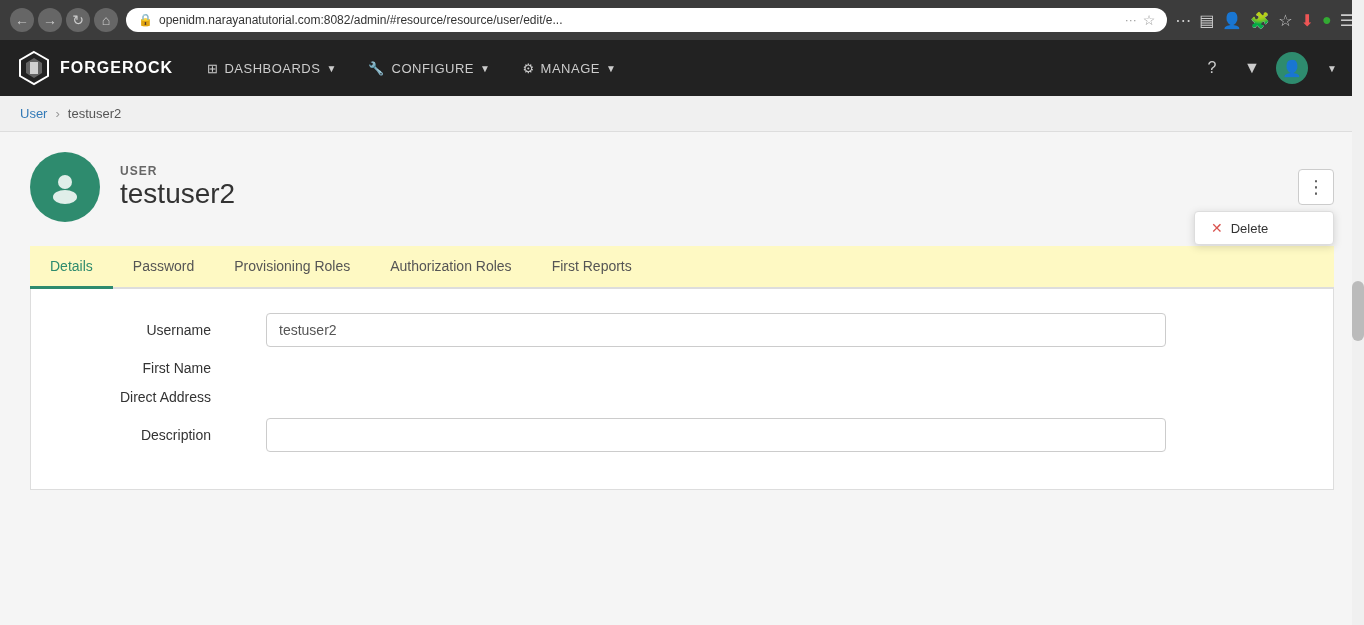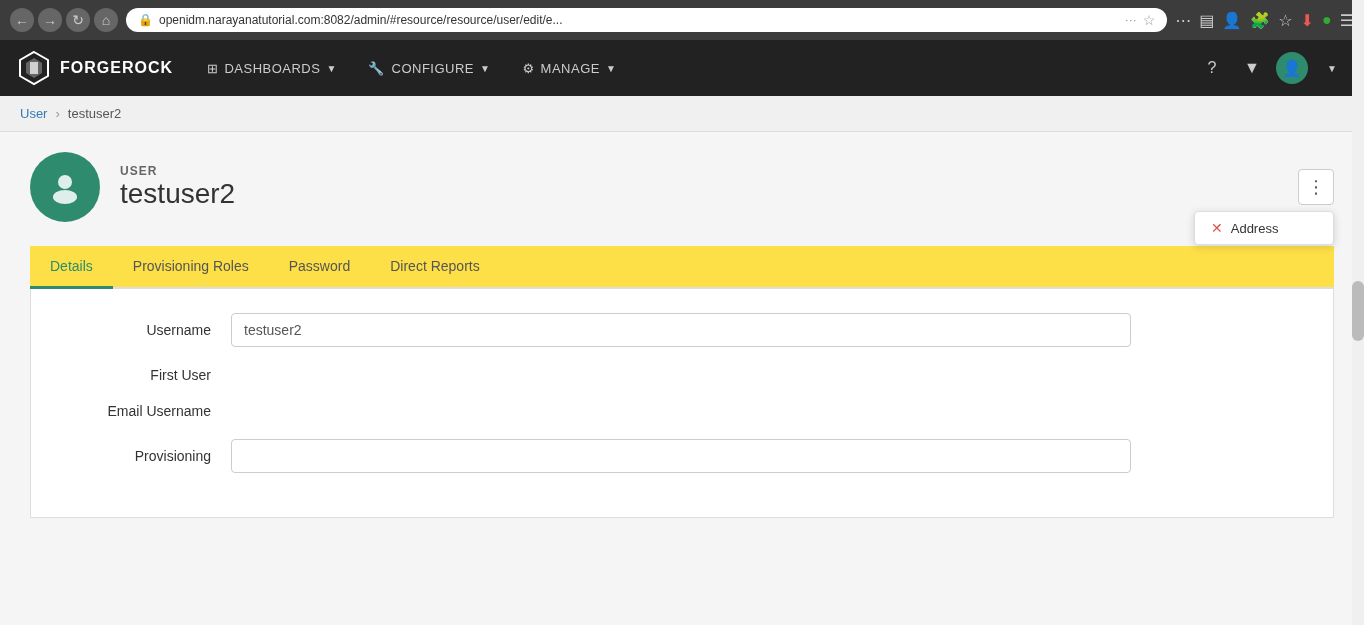--- a/index.html
+++ b/index.html
@@ -107,35 +107,35 @@
     .dropdown-item {
       padding: 8px 16px; cursor: pointer; display: flex; align-items: center;
       gap: 8px; font-size: 13px; color: #333;
     }
     .delete-icon { color: #d9534f; font-size: 14px; }
     .delete-label { color: #333; }
 
     
     .tabs-bar {
       display: flex; border-bottom: 2px solid #ddd;
-      background: #fde047; margin-bottom: 0;
+      background: #fef9c3; margin-bottom: 0;
     }
     .tab {
       padding: 12px 20px; cursor: pointer; font-size: 14px; color: #555;
       border-bottom: 3px solid transparent; margin-bottom: -2px;
     }
     .tab.active { color: #2e8b6e; border-bottom-color: #2e8b6e; font-weight: 500; }
 
     
     .form-container {
       background: #fff; border: 1px solid #ddd; border-top: none;
       padding: 24px 40px;
     }
     .form-group {
-      display: flex; align-items: center; margin-bottom: 20px;
+      display: flex; align-items: center; margin-bottom: 13px; gap: 35px;
     }
     .form-label {
       width: 160px; font-size: 14px; color: #333; font-weight: 500;
       flex-shrink: 0; text-align: right; padding-right: 20px;
     }
     .form-input {
       flex: 1; padding: 8px 12px; border: 1px solid #ccc; border-radius: 4px;
       font-size: 14px; color: #555; background: #fff;
       max-width: 900px;
     }
@@ -230,46 +230,47 @@
     <div class="user-info">
       <div class="user-label">USER</div>
       <div class="user-name">testuser2</div>
     </div>
     <div class="header-actions">
       <button class="kebab-btn">⋮</button>
 
       <div class="dropdown-menu">
         <div class="dropdown-item">
           <span class="delete-icon">✕</span>
-          <span class="delete-label">Address</span>
+          <span class="delete-label">Delete</span>
         </div>
       </div>
     </div>
   </div>
 
   <div class="tabs-bar">
     <div class="tab active">Details</div>
+    <div class="tab">Password</div>
     <div class="tab">Provisioning Roles</div>
-    <div class="tab">Password</div>
-    <div class="tab">Direct Reports</div>
+    <div class="tab">Authorization Roles</div>
+    <div class="tab">First Reports</div>
   </div>
 
   <div class="form-container">
     <div class="form-group">
       <label class="form-label">Username</label>
       <input class="form-input" type="text" value="testuser2" style="">
     </div>
     <div class="form-group">
-      <label class="form-label">First User</label>
-    </div>
-    <div class="form-group">
-      <label class="form-label">Email Username</label>
-    </div>
-    <div class="form-group">
-      <label class="form-label">Provisioning</label>
+      <label class="form-label">First Name</label>
+    </div>
+    <div class="form-group">
+      <label class="form-label">Direct Address</label>
+    </div>
+    <div class="form-group">
+      <label class="form-label">Description</label>
       <input class="form-input" type="text" style="">
     </div>
   </div>
 
 </div>
 
 <div class="scrollbar-track">
   <div class="scrollbar-thumb"></div>
 </div>
 

